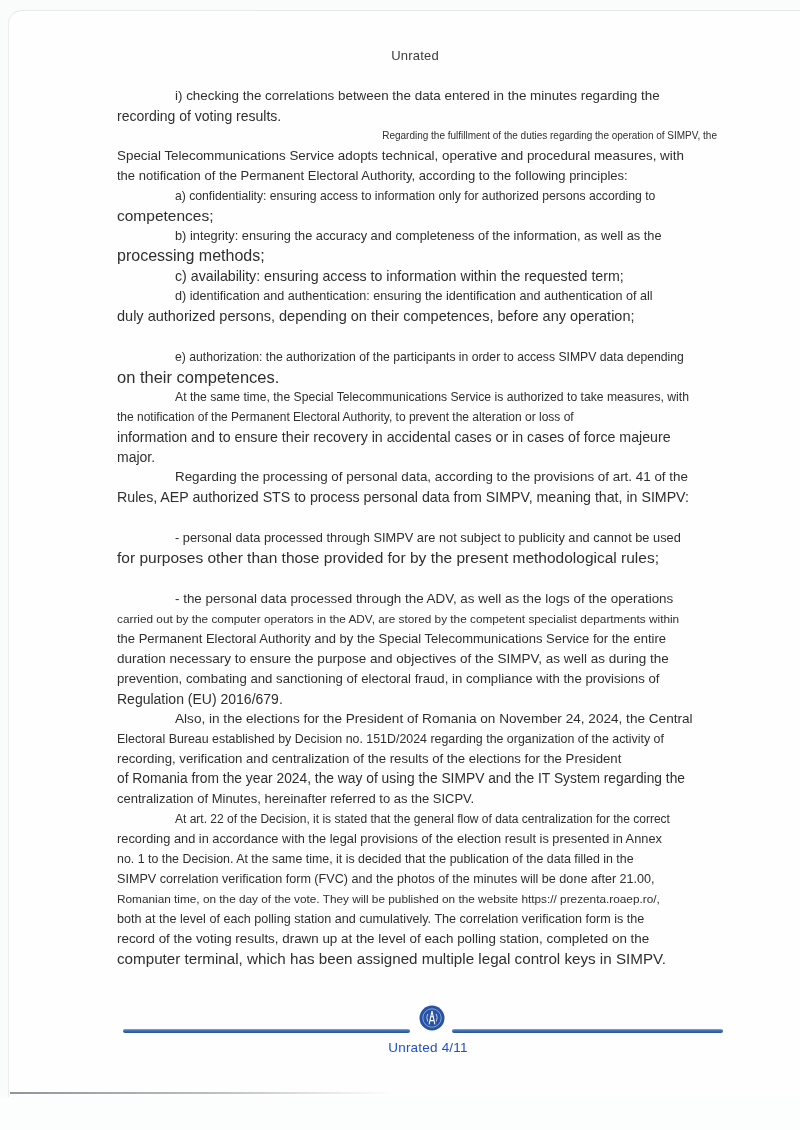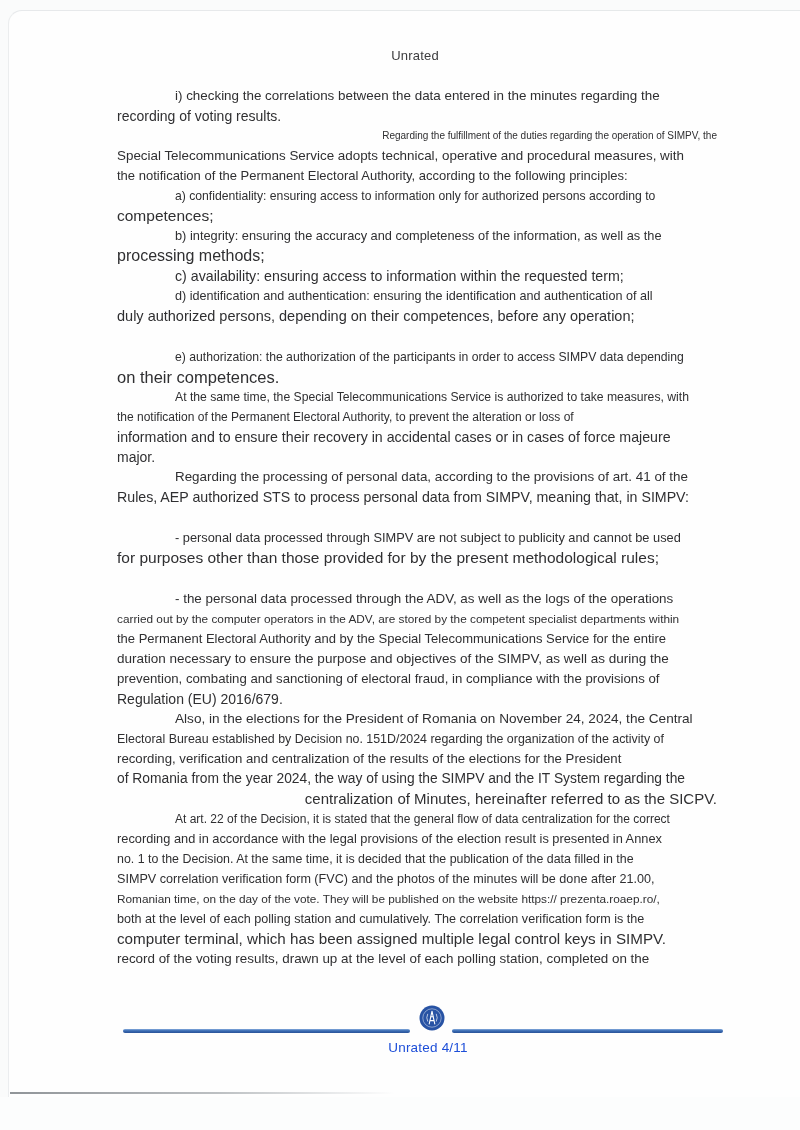--- a/index.html
+++ b/index.html
@@ -92,29 +92,29 @@
       <div class="ln ind" style="font-size: 13.4px;">- the personal data processed through the ADV, as well as the logs of the operations</div>
       <div class="ln" style="font-size: 11.8px;">carried out by the computer operators in the ADV, are stored by the competent specialist departments within</div>
       <div class="ln" style="font-size: 13px;">the Permanent Electoral Authority and by the Special Telecommunications Service for the entire</div>
       <div class="ln" style="font-size: 13.5px;">duration necessary to ensure the purpose and objectives of the SIMPV, as well as during the</div>
       <div class="ln" style="font-size: 13.2px;">prevention, combating and sanctioning of electoral fraud, in compliance with the provisions of</div>
       <div class="ln" style="font-size: 14px;">Regulation (EU) 2016/679.</div>
       <div class="ln ind" style="font-size: 13.6px;">Also, in the elections for the President of Romania on November 24, 2024, the Central</div>
       <div class="ln" style="font-size: 12.4px;">Electoral Bureau established by Decision no. 151D/2024 regarding the organization of the activity of</div>
       <div class="ln" style="font-size: 13.2px;">recording, verification and centralization of the results of the elections for the President</div>
       <div class="ln" style="font-size: 13.8px;">of Romania from the year 2024, the way of using the SIMPV and the IT System regarding the</div>
-      <div class="ln" style="font-size: 15px; text-align: right;">centralization of Minutes, hereinafter referred to as the SICPV.</div>
+      <div class="ln" style="font-size: 13px;">centralization of Minutes, hereinafter referred to as the SICPV.</div>
       <div class="ln ind" style="font-size: 12px;">At art. 22 of the Decision, it is stated that the general flow of data centralization for the correct</div>
       <div class="ln" style="font-size: 12.8px;">recording and in accordance with the legal provisions of the election result is presented in Annex</div>
       <div class="ln" style="font-size: 12.4px;">no. 1 to the Decision. At the same time, it is decided that the publication of the data filled in the</div>
       <div class="ln" style="font-size: 12.6px;">SIMPV correlation verification form (FVC) and the photos of the minutes will be done after 21.00,</div>
       <div class="ln" style="font-size: 11.8px;">Romanian time, on the day of the vote. They will be published on the website https:// prezenta.roaep.ro/,</div>
       <div class="ln" style="font-size: 12.6px;">both at the level of each polling station and cumulatively. The correlation verification form is the</div>
+      <div class="ln" style="font-size: 13.4px;">record of the voting results, drawn up at the level of each polling station, completed on the</div>
       <div class="ln" style="font-size: 15.2px;">computer terminal, which has been assigned multiple legal control keys in SIMPV.</div>
-      <div class="ln" style="font-size: 13.4px;">record of the voting results, drawn up at the level of each polling station, completed on the</div>
     </div>
 
   <div class="rule rule-left"></div>
   <div class="rule rule-right"></div>
 
   <svg class="seal" viewBox="0 0 26 26">
     <circle cx="13" cy="13" r="12.5" fill="#2853a4"></circle>
     <circle cx="13" cy="13" r="9.2" fill="none" stroke="rgba(255,255,255,0.5)" stroke-width="0.9"></circle>
     <path d="M13 6.2 L10.2 19 M13 6.2 L15.8 19 M10.9 15.6 L15.1 15.6 M11.6 11.8 L14.4 11.8" stroke="#ffffff" stroke-width="1.1" fill="none" stroke-linecap="round"></path>
     <path d="M8.6 9.2 Q6.8 12.8 8.6 16.2 M17.4 9.2 Q19.2 12.8 17.4 16.2" stroke="rgba(255,255,255,0.85)" stroke-width="0.8" fill="none" stroke-linecap="round"></path>

